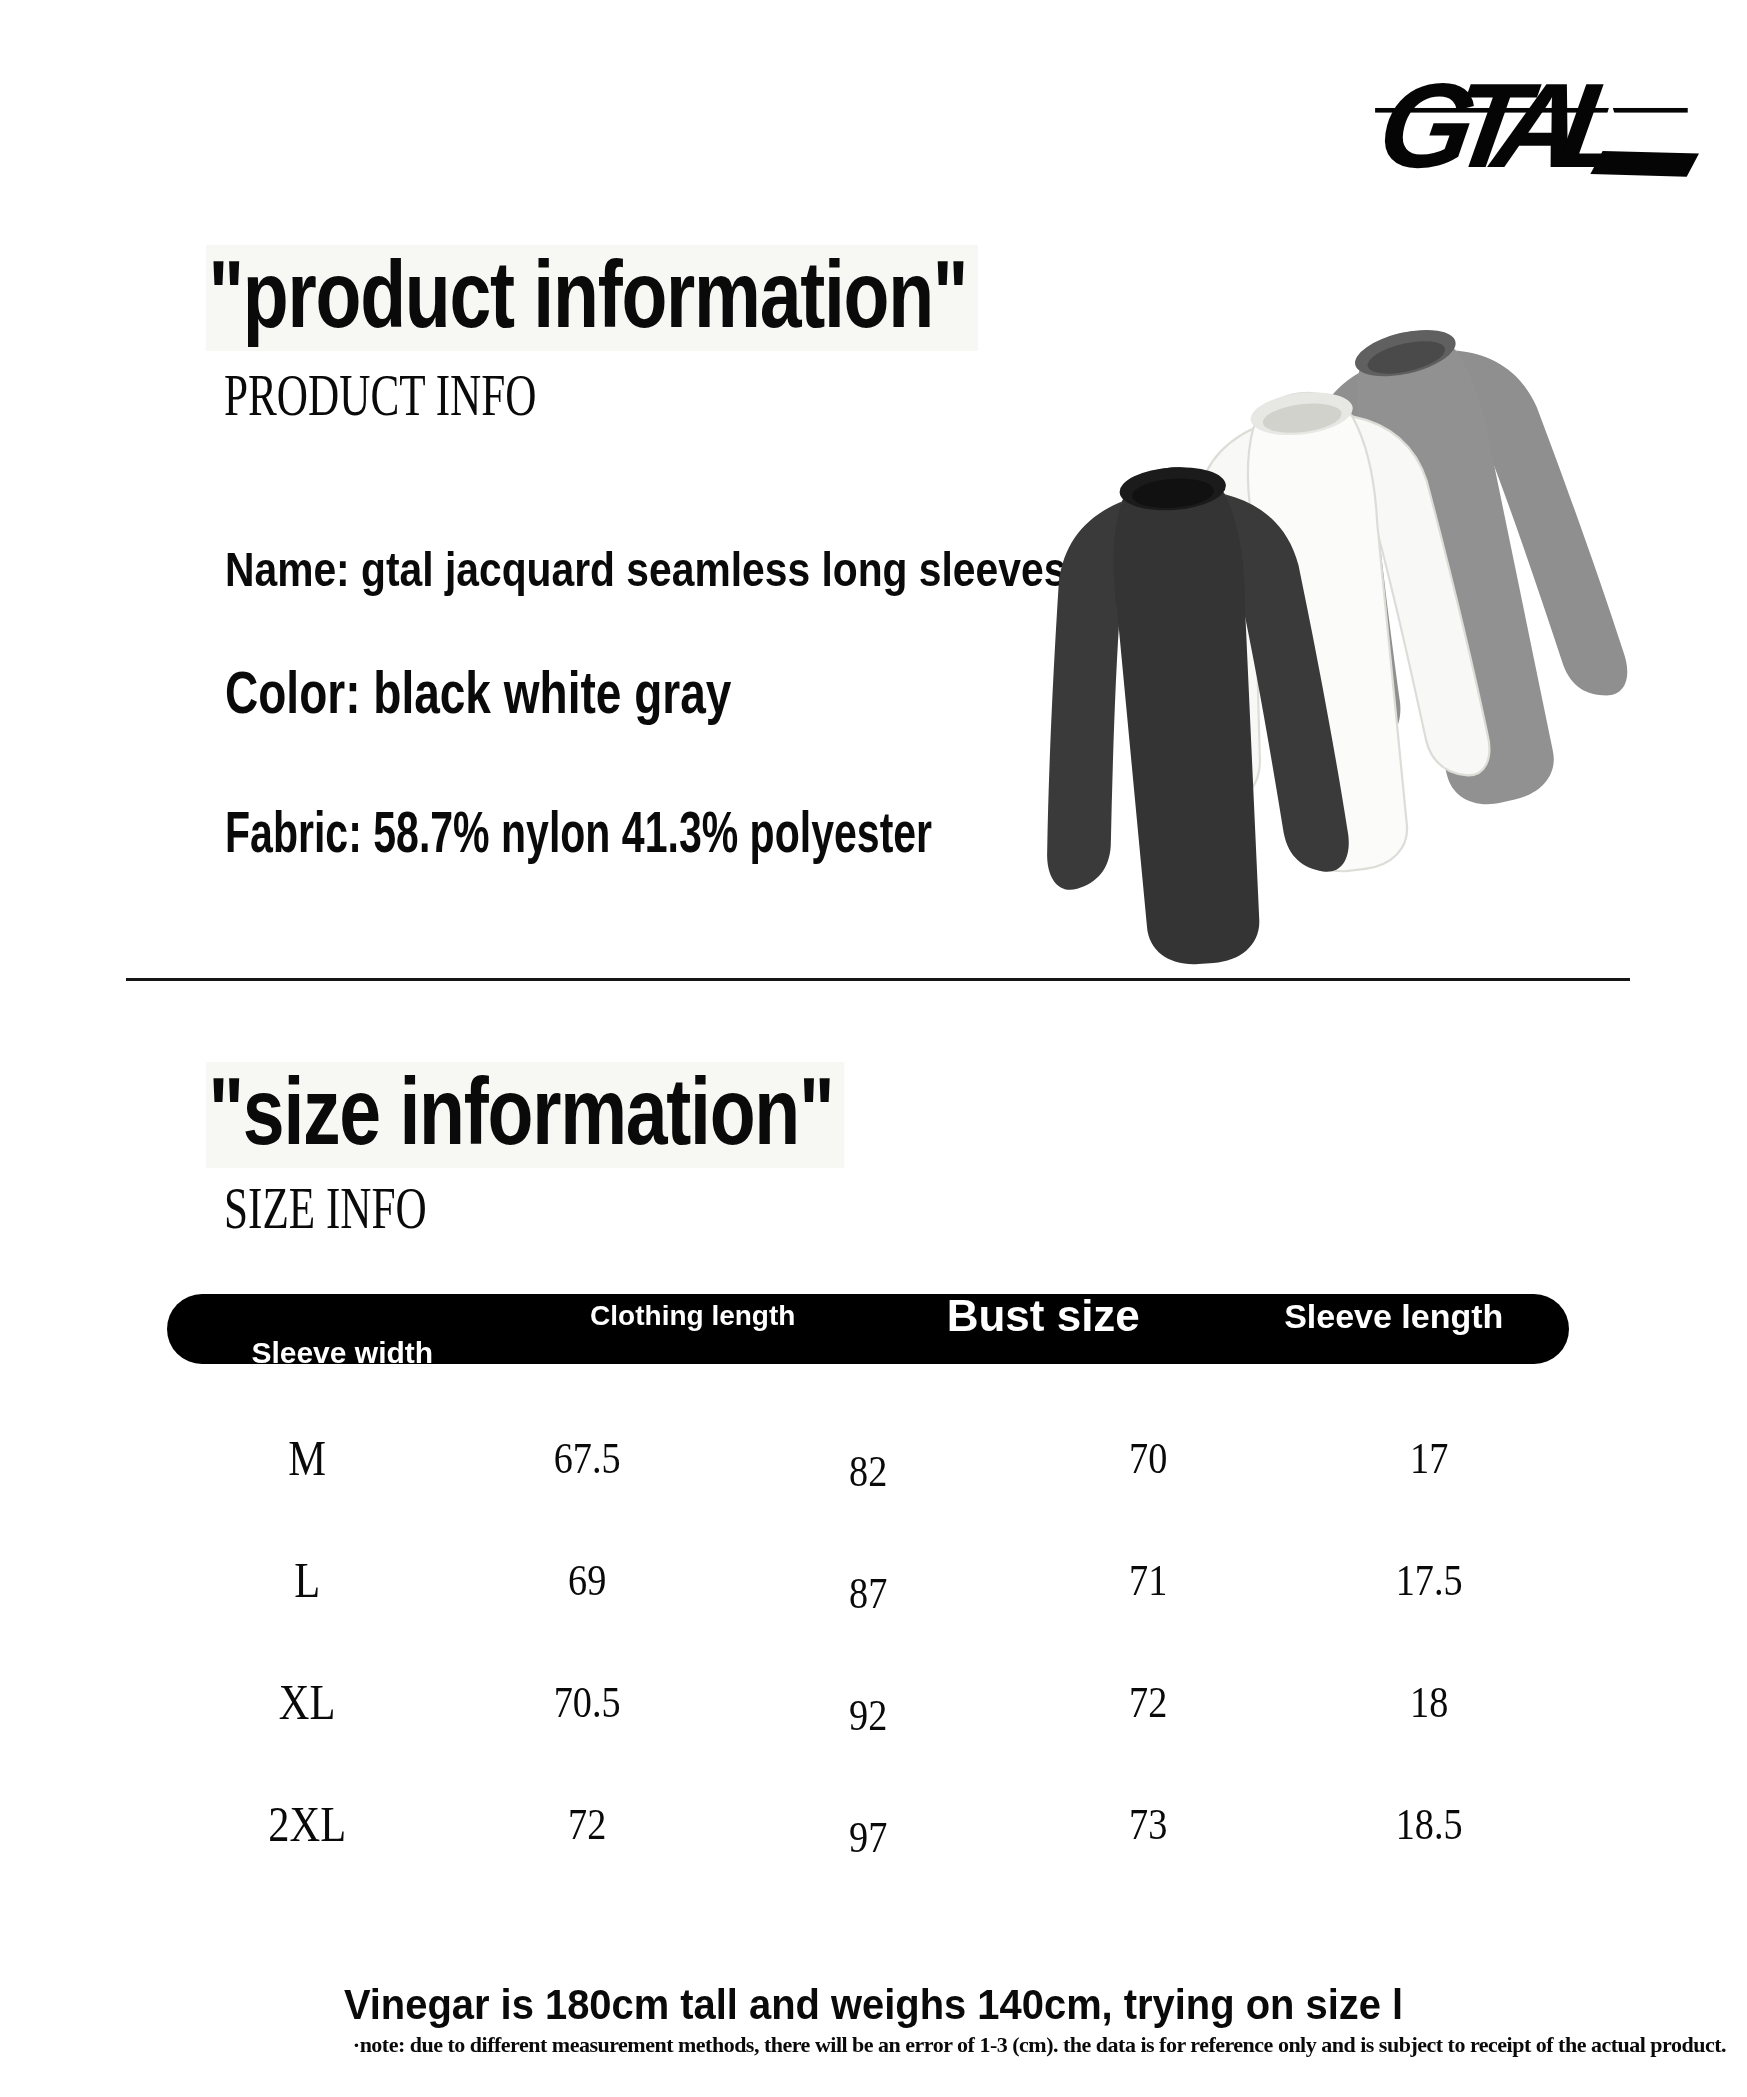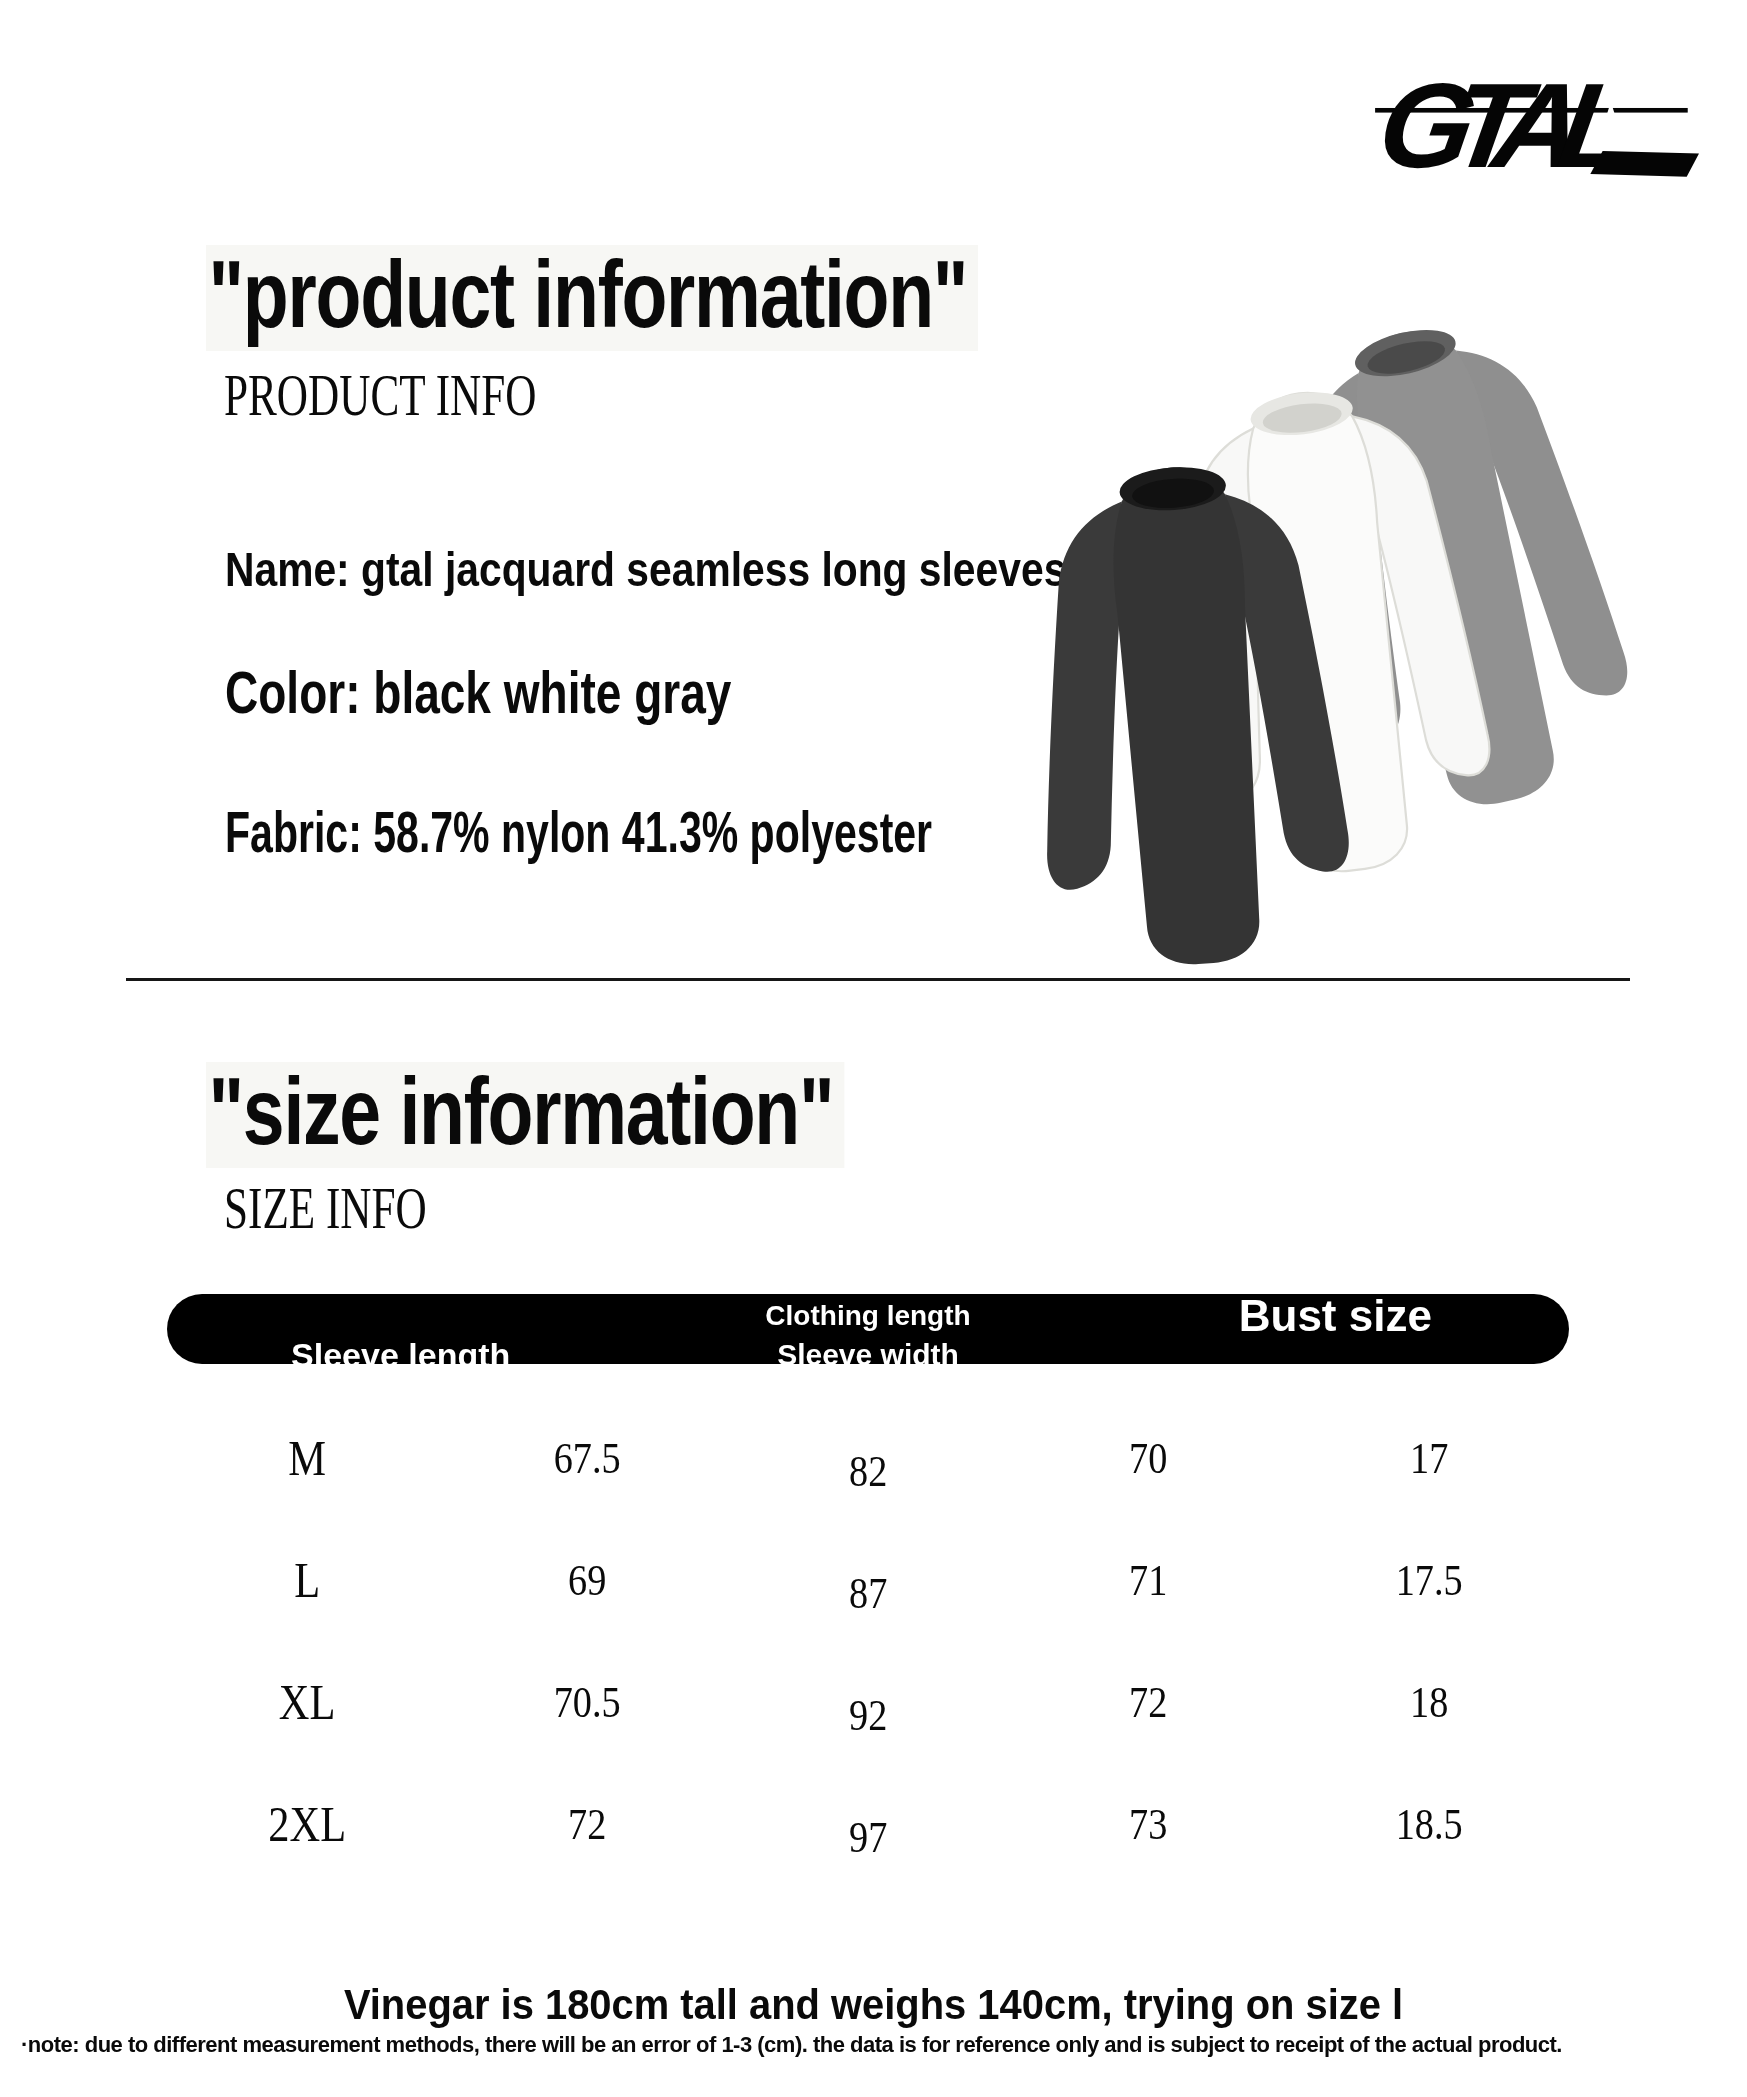--- a/index.html
+++ b/index.html
@@ -45,21 +45,21 @@
   .fline-color{font-size:59px;transform:scaleX(0.78);}
   .fline-fabric{font-size:57px;transform:scaleX(0.72);}
   .divider{
     left:126px;top:978px;width:1504px;height:2.6px;
     background:#161616;
   }
   
   .thead{
     left:167px;top:1294px;width:1402px;height:70px;
     background:#000000;border-radius:37px;
-    display:grid;grid-template-columns:repeat(3,1fr);
+    display:grid;grid-template-columns:repeat(4,1fr);
     align-items:center;
   }
   .thead .hcell{
     text-align:center;color:#ffffff;font-weight:700;line-height:1;
     white-space:nowrap;
   }
   .hcell-1{font-size:28px;}
   .hcell-2{font-size:44px;}
   .hcell-3{font-size:34px;}
   .hcell-4{font-size:30px;}
@@ -78,23 +78,24 @@
   }
   .cell-size{font-size:50px;}
   .cell-num{font-size:45px;}
   .cell-bust{transform:translateY(12.6px) scaleX(0.85);}
   .fitnote{
     left:0;top:1940px;width:1747px;text-align:center;
     font-weight:700;font-size:42px;line-height:1;white-space:nowrap;margin-top:44px;
   }
   .fitnote span{display:inline-block;transform:scaleX(0.95);}
   .footnote{
-    left:21px;top:2031px;width:1705px;text-align:left;
+    left:21px;top:2031px;width:1705px;text-align:right;
     font-weight:700;font-size:22px;line-height:1.25;white-space:nowrap;
     letter-spacing:-0.5px;
+    font-family:Liberation Serif, serif;
   }
   .logo{left:1371px;top:52px;width:328px;height:155px;}
   .shirts{left:960px;top:309px;width:682px;height:669px;}
 </style>
 </head>
 <body>
 
 <div class="page">
 
   <div class="abs logo">

